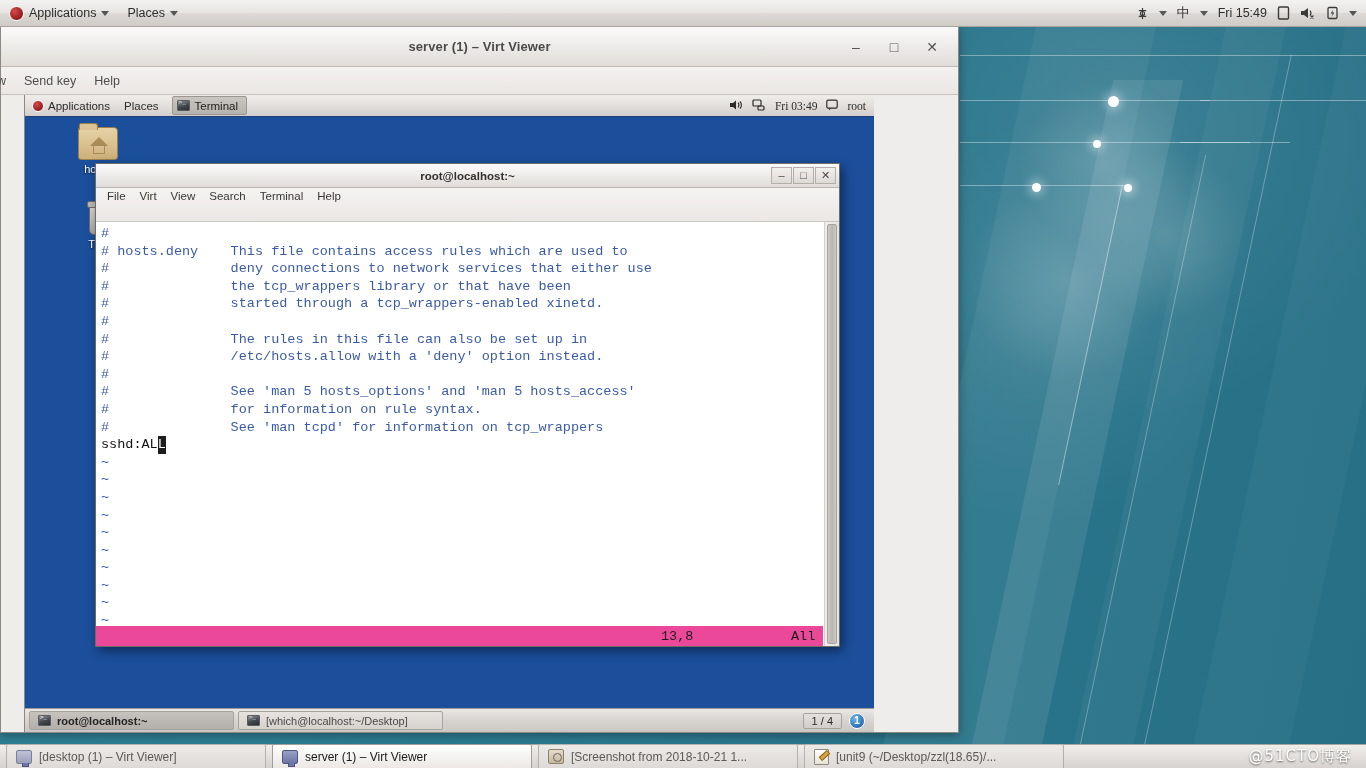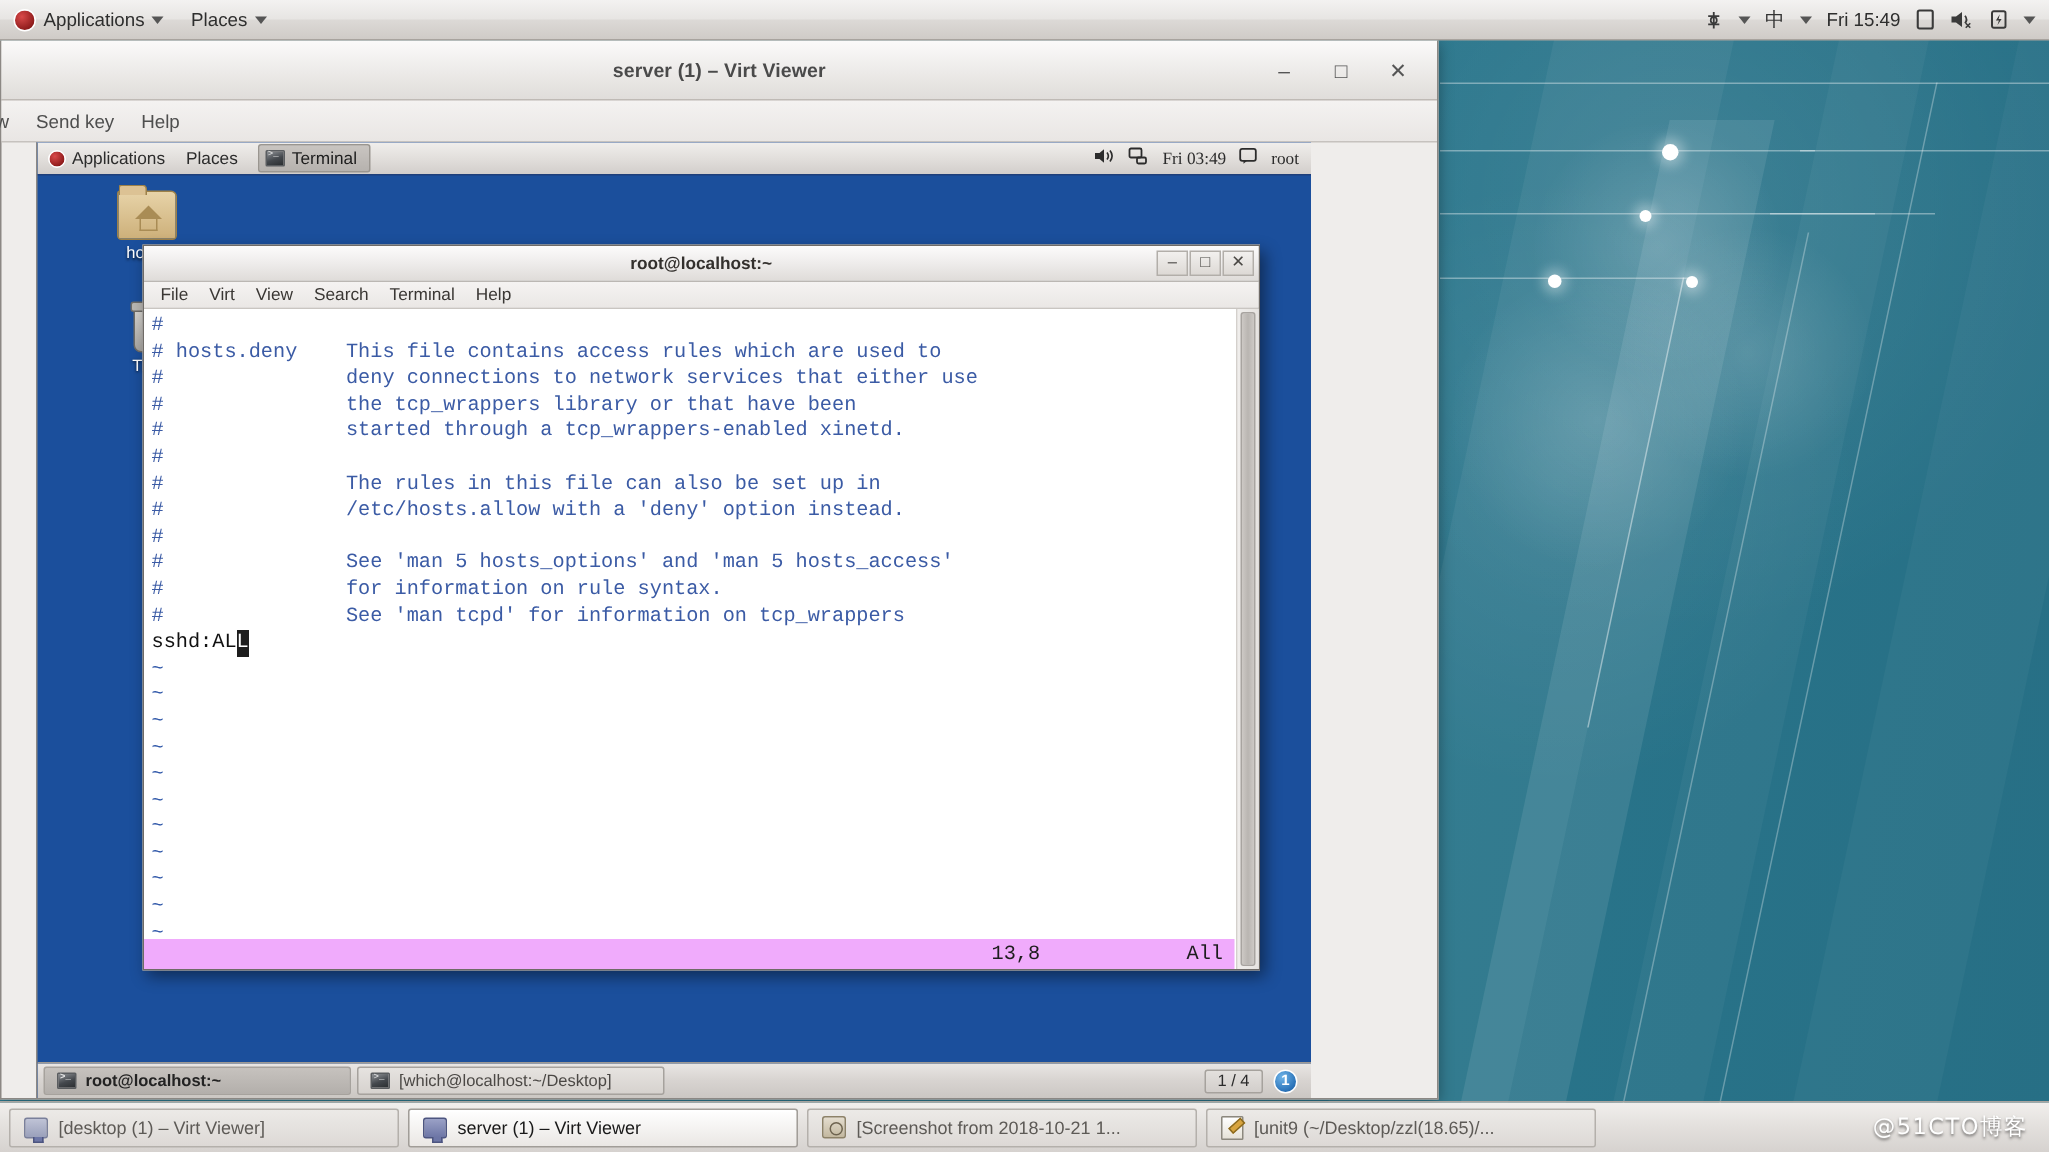--- a/index.html
+++ b/index.html
@@ -191,24 +191,24 @@
   }
   #term-winbtns { margin-left: auto; display: flex; gap: 0; padding-right: 3px; z-index: 2; }
   .tw-btn {
     width: 21px; height: 17px; font-size: 11px; color: #4b4845;
     background: linear-gradient(180deg, #f2f0ee 0%, #ddd9d5 100%);
     border: 1px solid #b2aea9; margin-left: 1px;
     display: flex; align-items: center; justify-content: center;
     cursor: pointer; line-height: 1;
   }
   #term-menubar {
-    height: 18px; flex: none;
+    height: 34px; flex: none;
     background: linear-gradient(180deg, #f5f3f2 0%, #eae7e5 100%);
     border-bottom: 1px solid #c9c5c1;
-    display: flex; align-items: center; font-size: 11.5px; color: #3a3734;
+    display: flex; align-items: flex-start; font-size: 11.5px; color: #3a3734;
     padding-left: 4px;
   }
   .tm-item { padding: 2px 7px; cursor: default; }
 
   #term-body { flex: 1; display: flex; background: #ffffff; overflow: hidden; position: relative; }
   #term-text {
     flex: 1; padding: 3px 0 0 5px;
     font-family: "Liberation Mono", "DejaVu Sans Mono", monospace;
     font-size: 13.5px; line-height: 17.6px;
     white-space: pre; color: #1d1d1d;
@@ -229,21 +229,21 @@
   #term-scroll-thumb {
     position: absolute; left: 2px; right: 2px; top: 2px; bottom: 2px;
     background: linear-gradient(90deg, #cdc9c5 0%, #b9b5b1 50%, #cdc9c5 100%);
     border: 1px solid #a8a4a0; border-radius: 2px;
   }
   #term-statusline {
     position: absolute; left: 0; right: 16px; bottom: 0; height: 20px;
     display: flex; align-items: center;
     font-family: "Liberation Mono", "DejaVu Sans Mono", monospace;
     font-size: 13.5px; color: #1d1d1d;
-    background: #f0abfc;
+    background: #ec4899;
   }
   #vim-pos { position: absolute; left: 565px; }
   #vim-scrollstate { position: absolute; left: 695px; }
 
   
   #vm-bottom-panel {
     position: absolute; bottom: 0; left: 0; right: 0; height: 24px;
     background: linear-gradient(180deg, #e9e6e4 0%, #d8d4d1 48%, #cbc7c3 100%);
     border-top: 1px solid #9d9994;
     display: flex; align-items: center; gap: 4px;
@@ -265,21 +265,21 @@
   .notify-badge {
     width: 16px; height: 16px; border-radius: 50%;
     background: radial-gradient(circle at 35% 30%, #6fb4e8 0%, #2a72b8 70%, #1b538c 100%);
     color: #fff; font-size: 10px; font-weight: bold;
     display: flex; align-items: center; justify-content: center;
     border: 1px solid #ffffff;
   }
 
   
   #outer-bottom-panel {
-    position: absolute; bottom: 0; left: 0; width: 1366px; height: 34px;
+    position: absolute; bottom: 0; left: 0; width: 1366px; height: 24px;
     background: linear-gradient(180deg, #f1efed 0%, #e4e1de 45%, #d6d2cf 100%);
     border-top: 1px solid #a9a5a0;
     display: flex; align-items: center; gap: 6px; padding: 0 6px;
     z-index: 60;
   }
   .otask {
     display: flex; align-items: center; gap: 7px;
     height: 26px; padding: 0 9px; width: 260px;
     font-size: 12px; cursor: default;
     border: 1px solid #b4b0ab; border-radius: 2px;

